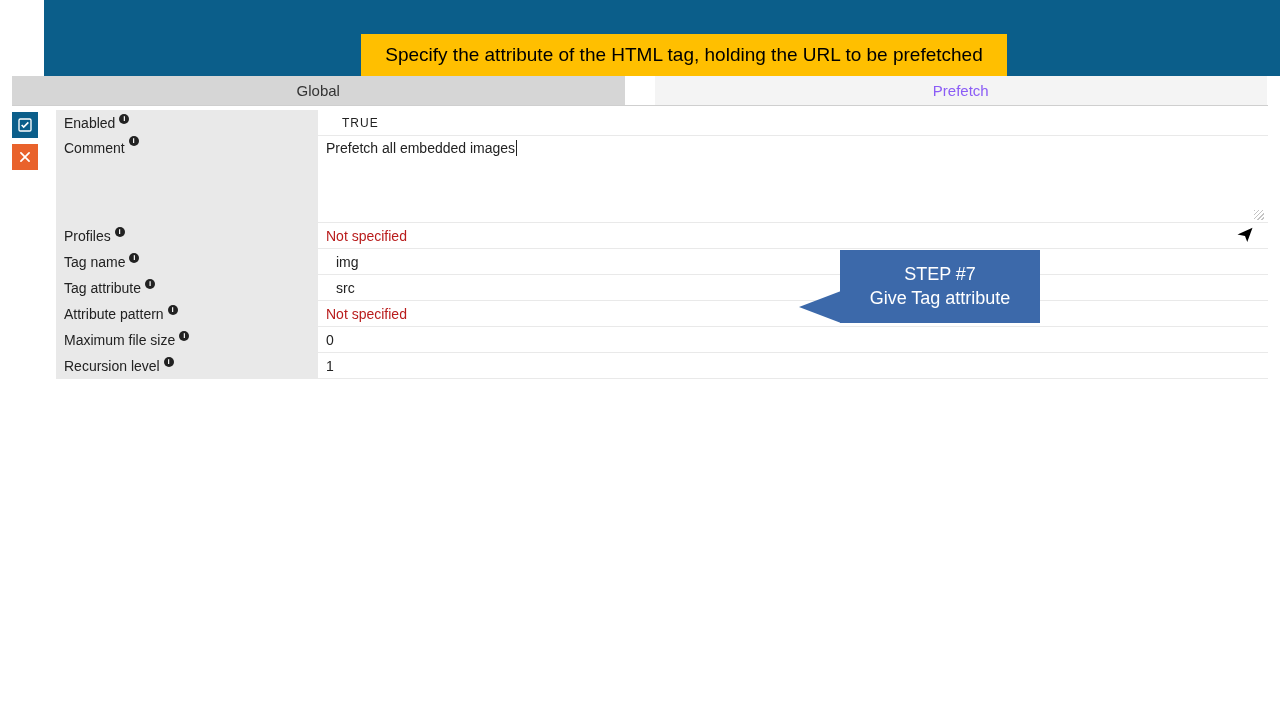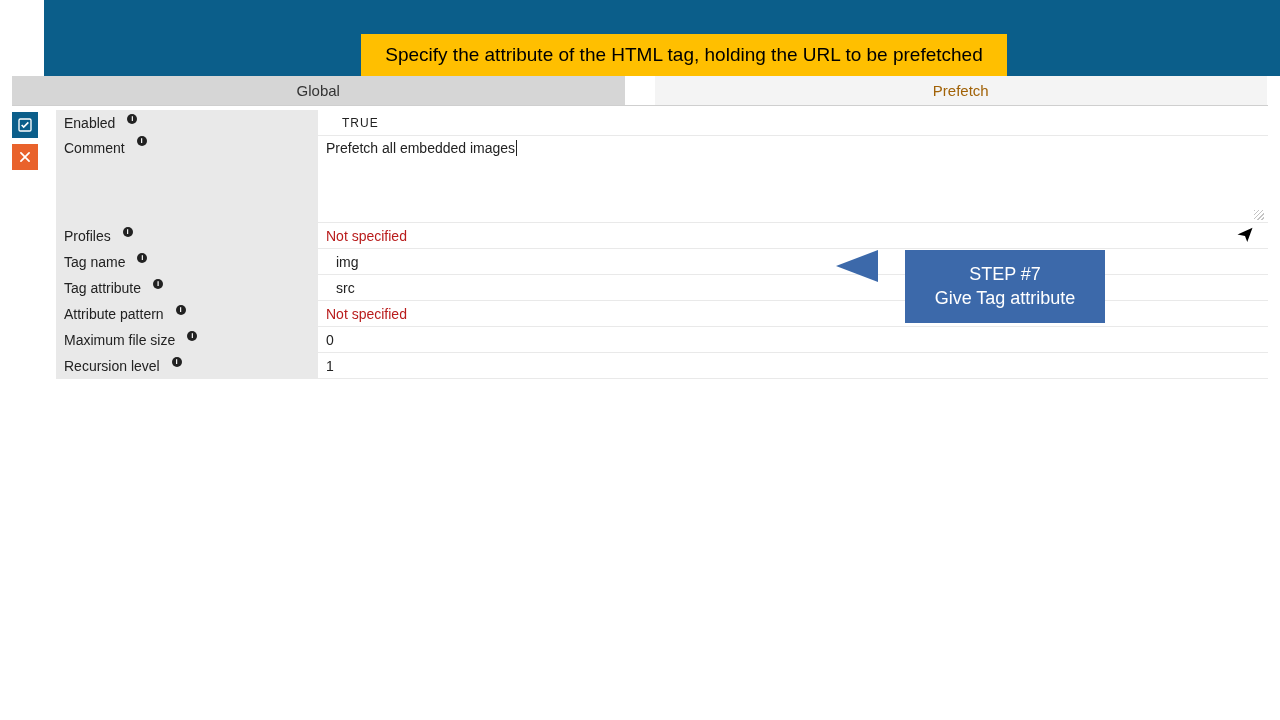--- a/index.html
+++ b/index.html
@@ -16,21 +16,21 @@
     padding: 0 12px;
   }
 
   .tabs {
     display: flex; width: 100%; border-bottom: 1px solid #cfcfcf; justify-content: center;
   }
   .tab {
     flex: 1; text-align: center; padding: 6px 0; font-size: 15px; color: #333;
     background: #d6d6d6; cursor: pointer; border-right: 1px solid #fff;
   }
-  .tab.active { background: #f4f4f4; color: #a16207; margin-left: 29px; }
+  .tab.active { background: #f4f4f4; color: #8b5cf6; margin-left: 29px; }
 
   .content {
     display: flex; width: 100%; margin-top: 4px;
   }
   .side-buttons {
     width: 44px; display: flex; flex-direction: column; gap: 6px; padding-top: 2px;
   }
   .sq-btn {
     width: 26px; height: 26px; display: flex; align-items: center; justify-content: center;
     color: #fff; font-size: 14px; cursor: pointer;
@@ -40,21 +40,21 @@
 
   .form {
     flex: 1; position: relative;
   }
   .row {
     display: flex; align-items: stretch; border-bottom: 1px solid #e9e9e9;
     min-height: 26px;
   }
   .label-cell {
     width: 262px; background: #e9e9e9; padding: 4px 8px; font-size: 14px; color: #222;
-    display: flex; align-items: center; gap: 12px;
+    display: flex; align-items: center; gap: 4px;
   }
   .value-cell {
     flex: 1; padding: 2px 18px; font-size: 14px; color: #222; display: flex; align-items: center;
     background: #fff; position: relative;
   }
   .value-cell.placeholder { color: #b91c1c; }
   .value-cell.big { min-height: 86px; align-items: flex-start; padding-top: 4px; }
   .enabled-val { font-size: 12px; letter-spacing: 1px; padding-left: 6px; }
   .info-icon {
     display: inline-flex; width: 10px; height: 10px; border-radius: 50%;
@@ -64,22 +64,22 @@
   .resize-grip {
     position: absolute; right: 4px; bottom: 2px; width: 10px; height: 10px;
     background: repeating-linear-gradient(135deg,#888 0,#888 1px,transparent 1px,transparent 3px);
     opacity: .5;
   }
   .send-icon {
     position: absolute; right: 14px; top: 50%; transform: translateY(-50%);
   }
 
   .callout {
-    position: absolute; left: 780px; top: 140px; width: 260px; pointer-events: none;
-    display: flex; align-items: flex-start; gap: 28px;
+    position: absolute; left: 743px; top: 140px; width: 260px; pointer-events: none;
+    display: flex; align-items: flex-end;
   }
   .callout-arrow {
     width: 0; height: 0; border-top: 16px solid transparent; border-bottom: 16px solid transparent;
     border-right: 42px solid #3c69aa; margin-right: -1px;
   }
   .callout-body {
     background: #3c69aa; color: #fff; padding: 12px 20px; text-align: center; font-size: 18px;
     line-height: 1.35; min-width: 200px;
   }
 

